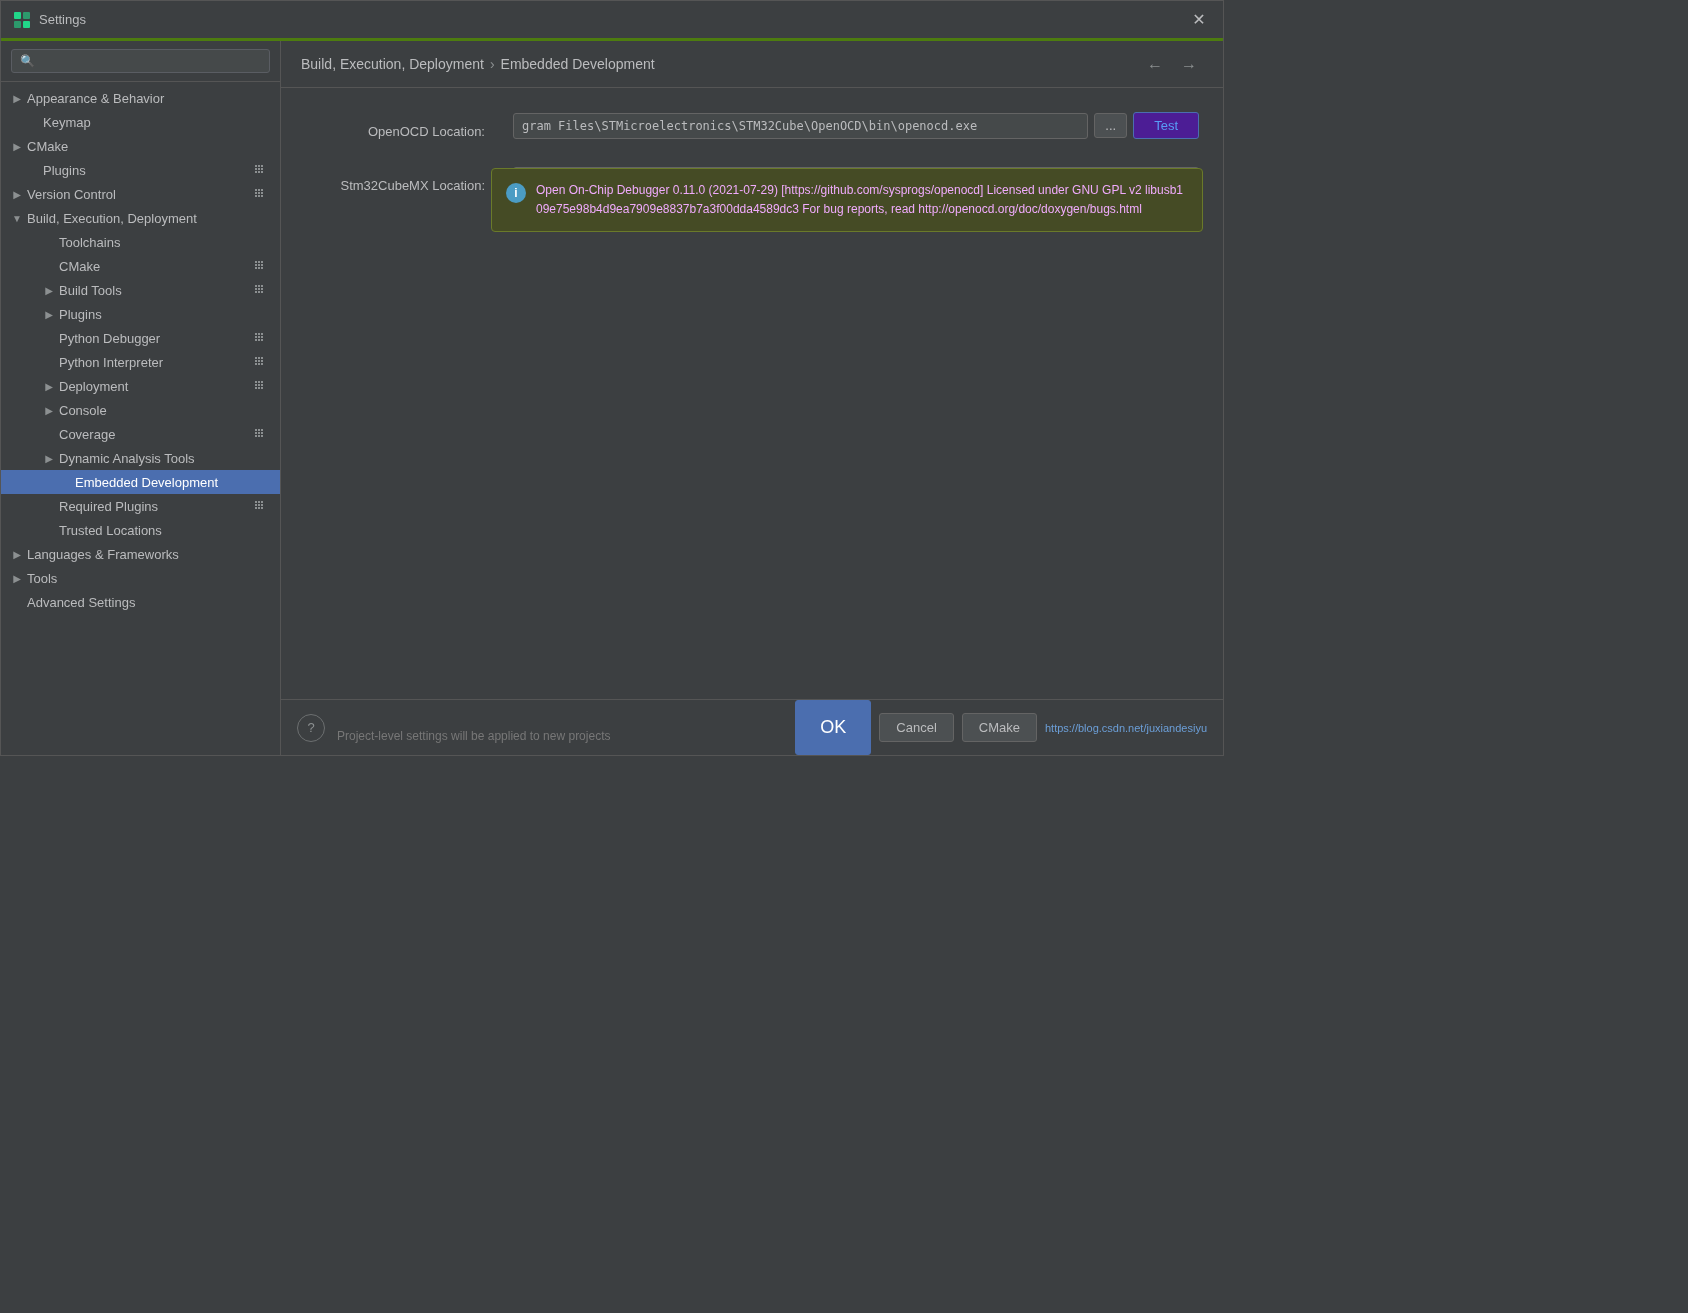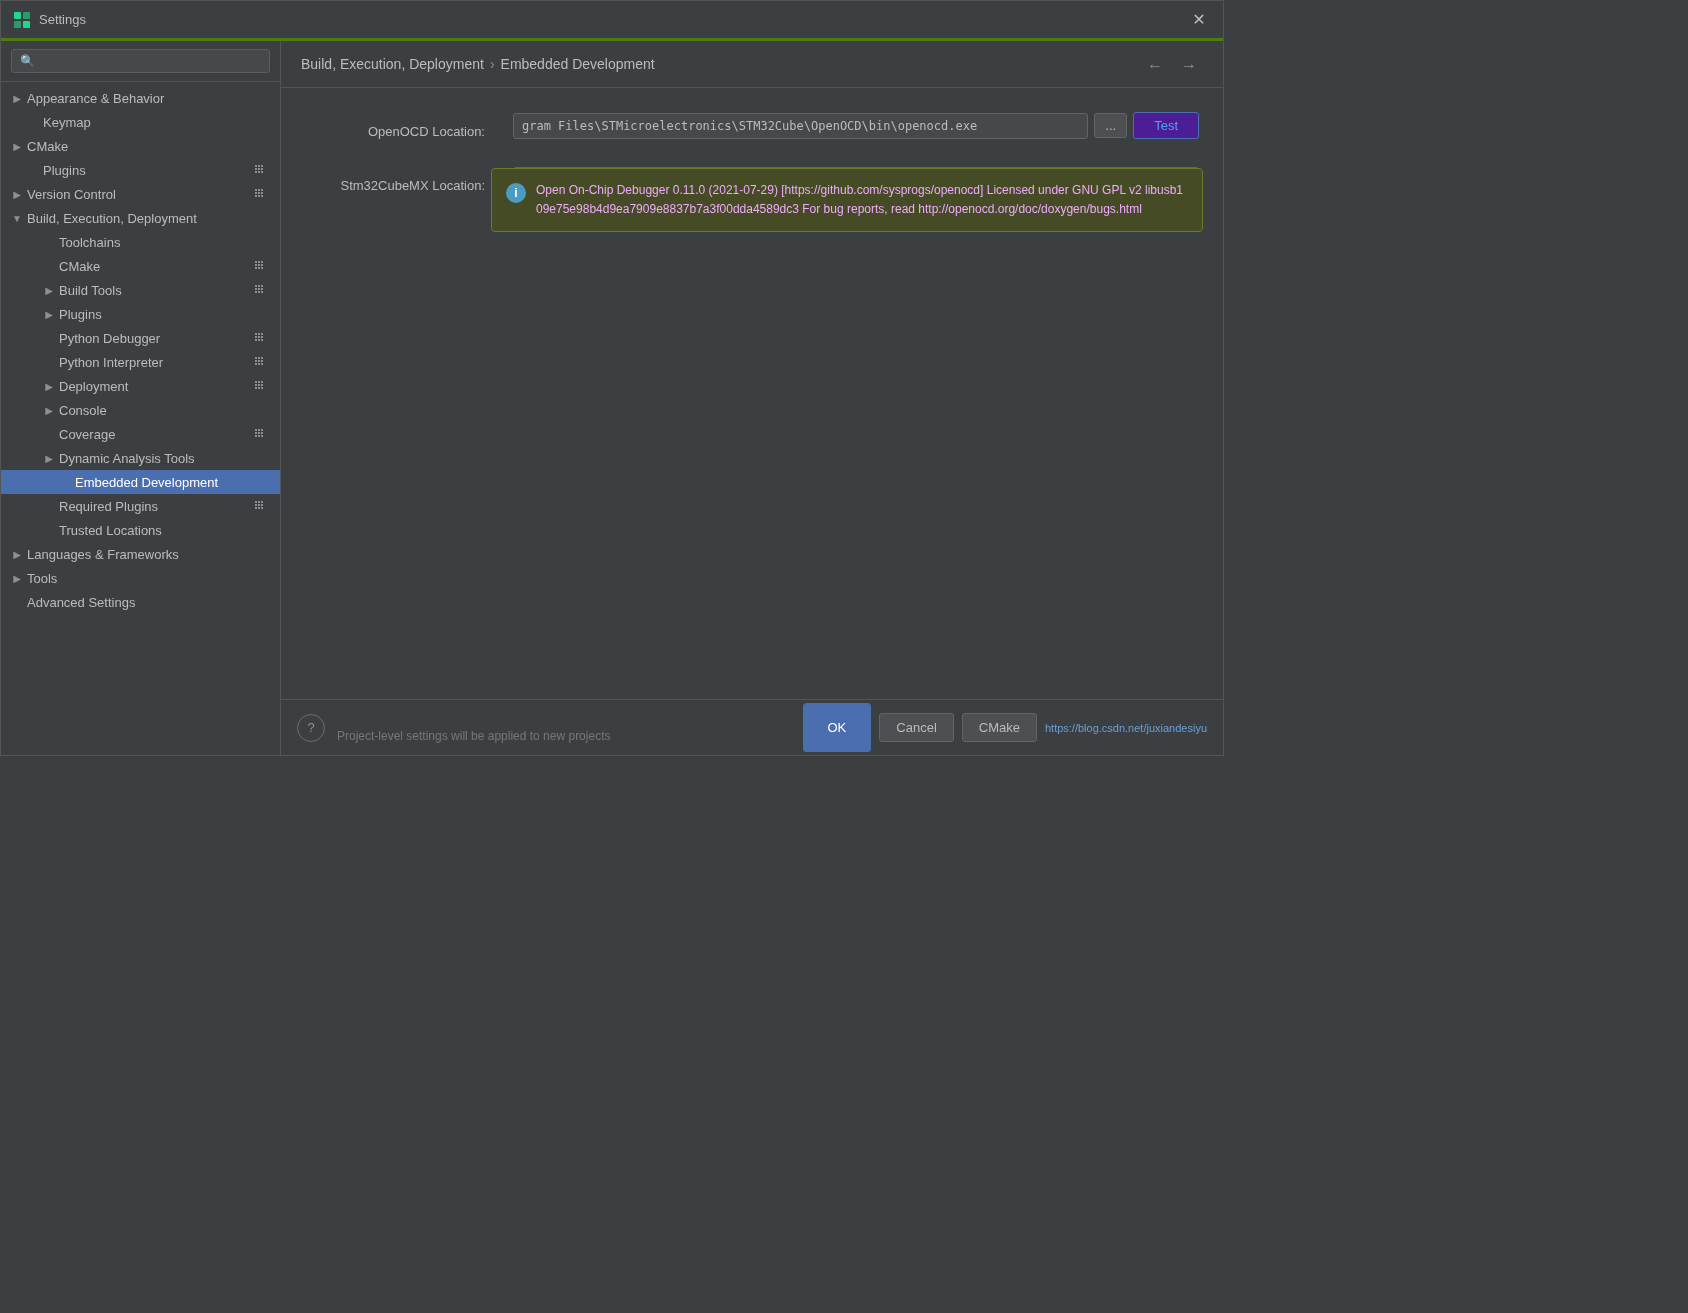--- a/index.html
+++ b/index.html
@@ -294,21 +294,21 @@
       gap: 8px;
       align-items: center;
     }
     .btn-ok {
       background: #4b6eaf;
       border: 1px solid #4b6eaf;
       border-radius: 3px;
       color: #fff;
       padding: 16px 24px;
       cursor: pointer;
-      font-size: 13px;
+      font-size: 18px;
     }
     .btn-cancel {
       background: #4c5052;
       border: 1px solid #646464;
       border-radius: 3px;
       color: #bbbcbe;
       padding: 6px 16px;
       cursor: pointer;
       font-size: 13px;
     }

